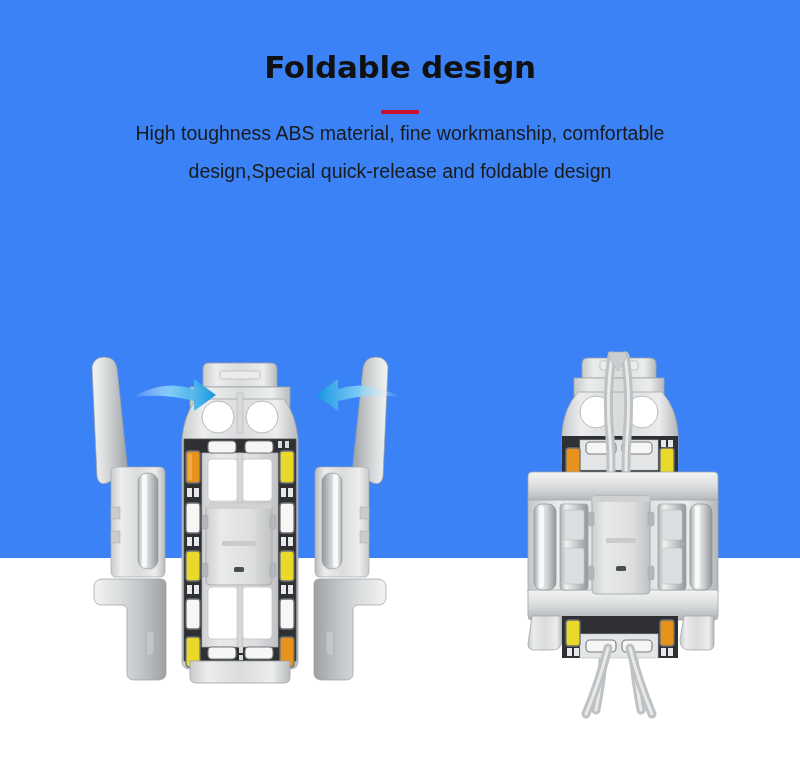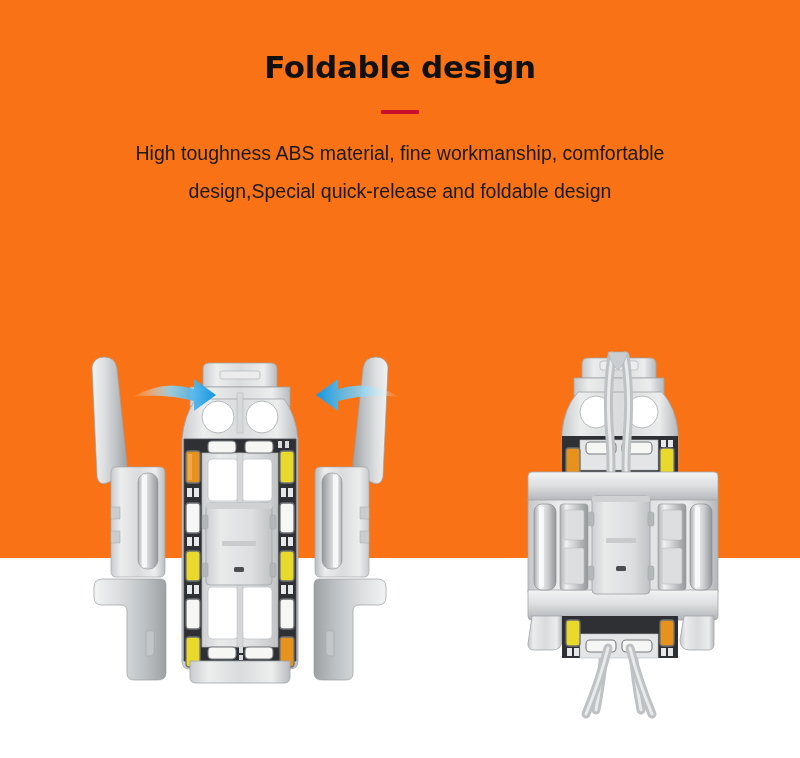--- a/index.html
+++ b/index.html
@@ -3,36 +3,35 @@
 <meta charset="utf-8">
 <title>Foldable design</title>
 <style>
   * { box-sizing: border-box; margin: 0; padding: 0; }
   html, body {
     width: 800px; height: 758px;
     background: #ffffff;
     font-family: "Liberation Sans", sans-serif;
     overflow: hidden;
   }
-  .page { position: relative; width: 800px; height: 558px; background: #f97316; }
+  .page { position: relative; width: 800px; height: 558px; background: #3b82f6; }
 
   
   .header { position: absolute; left: 0; top: 0; width: 800px; text-align: center; }
   .title {
     font-size: 31px;
     font-weight: 700;
     color: #111111;
     letter-spacing: -0.3px;
     line-height: 1;
     padding-top: 52px;
     font-family: "DejaVu Sans", sans-serif;
   }
   .rule { width: 38px; height: 4px; background: #c8102e; margin: 27px auto 0; border-radius: 1px; }
   .subtitle {
-    margin-top: 20px;
     font-size: 19.5px;
     color: #1a1a1a;
     line-height: 1.95;
     font-family: "Liberation Sans", sans-serif;
   }
   .subtitle .l2 { display: block; }
 
   
   .stage { position: absolute; left: 0; top: 340px; width: 800px; height: 400px; }
 

